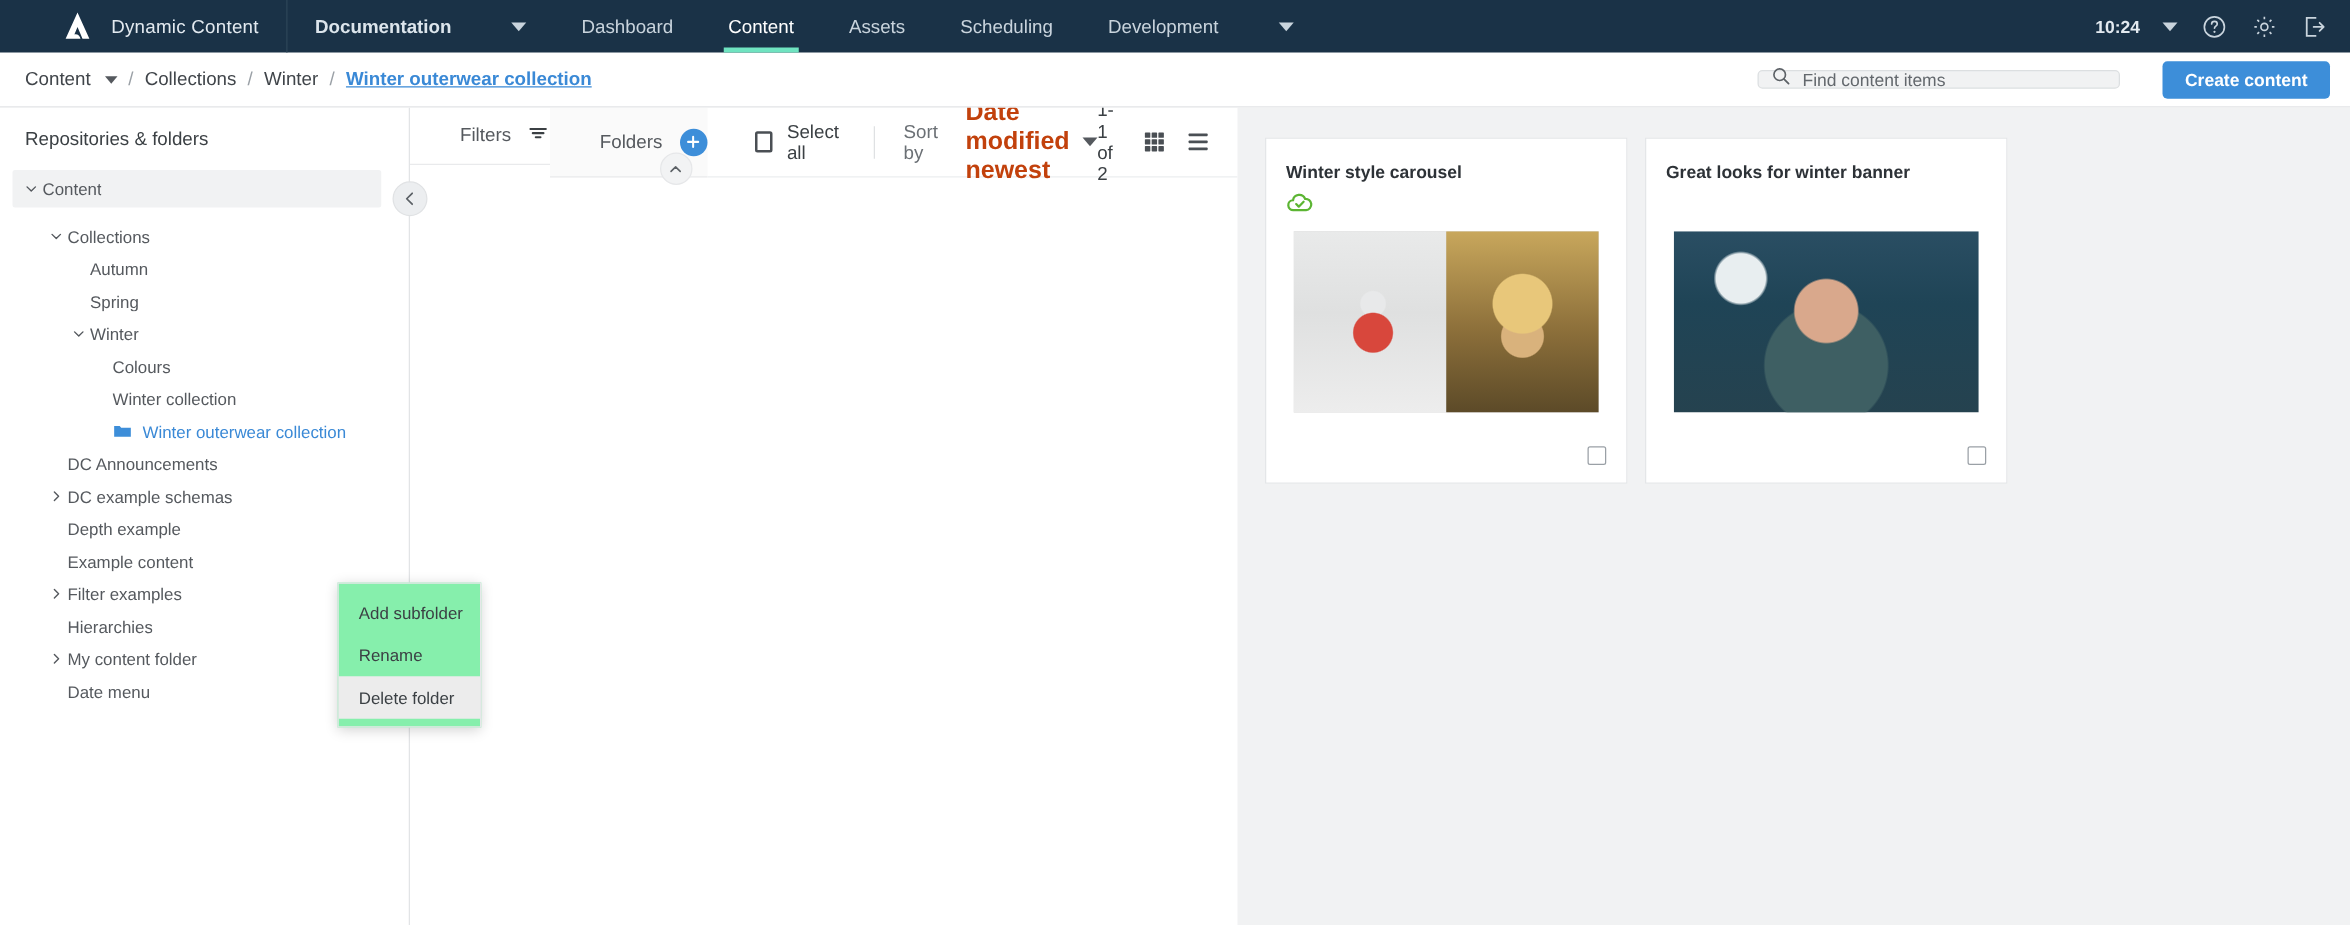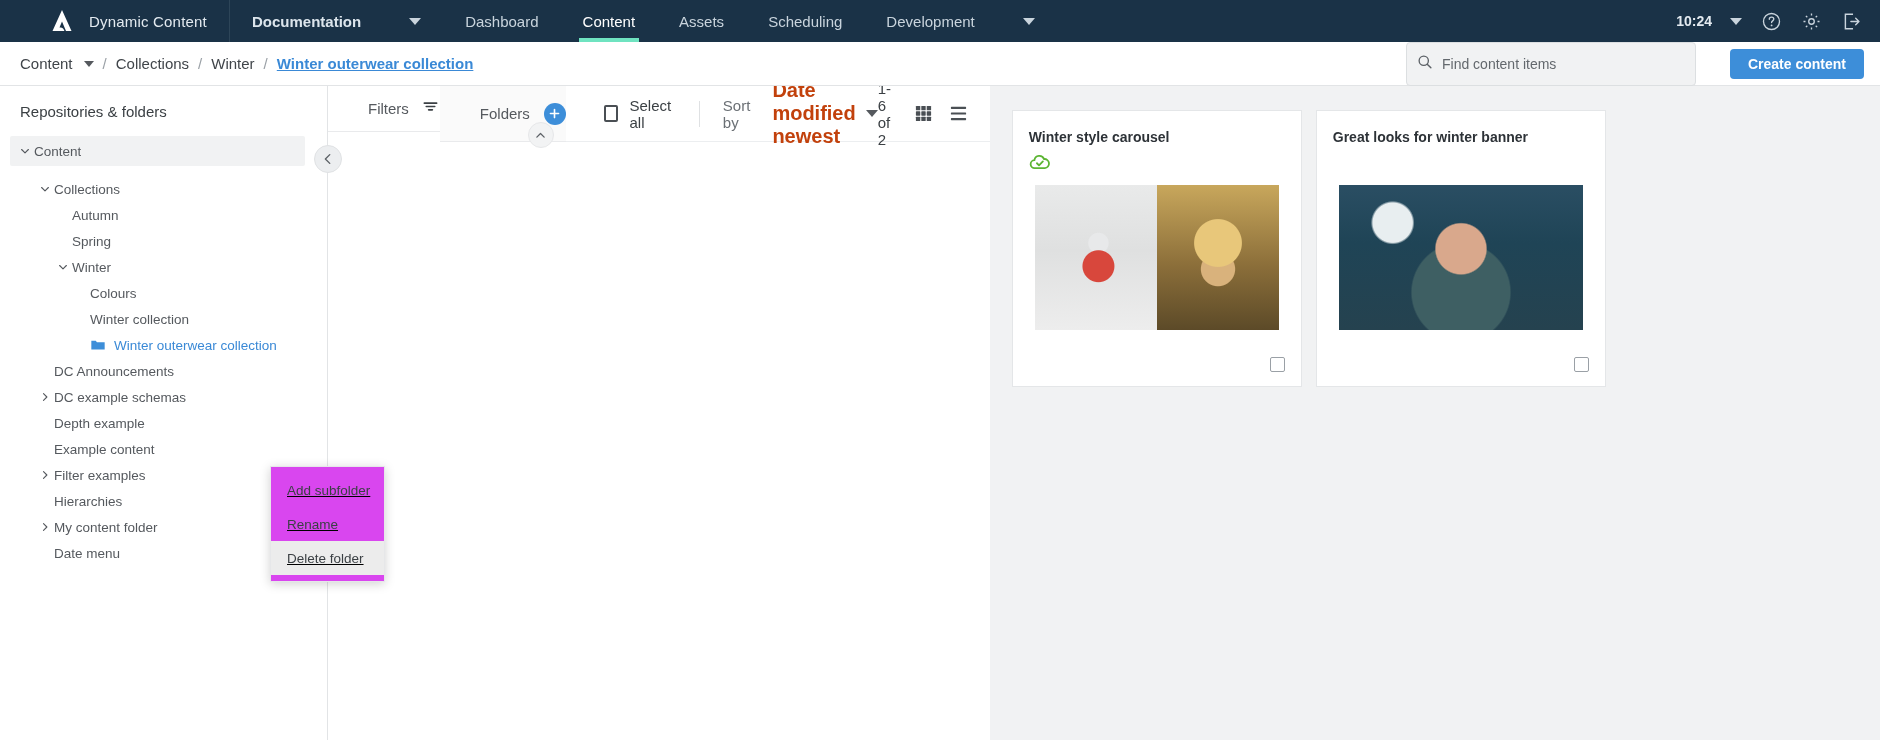--- a/index.html
+++ b/index.html
@@ -72,21 +72,21 @@
     width: 0; height: 0; margin-left: 2px;
     border-left: 5px solid transparent;
     border-right: 5px solid transparent;
     border-top: 6px solid #55595e;
   }
   .crumb-sep { color: #9aa0a6; }
   .crumb.current { color: #3a89d6; font-weight: bold; text-decoration: underline; }
 
   .crumb-spacer { flex: 1; }
   .searchbox {
-    width: 290px; height: 44px;
+    width: 290px; height: 15px;
     background: #f1f2f3;
     border: 1px solid #dcdfe1; border-radius: 4px;
     display: flex; align-items: center; gap: 9px;
     padding: 0 10px;
     margin-right: 34px;
   }
   .searchbox input {
     border: none; outline: none; background: transparent;
     font-family: inherit; font-size: 14px; color: #3b4044;
     width: 100%;
@@ -251,26 +251,25 @@
       radial-gradient(circle at 50% 74%, #3e5f63 0 30%, transparent 31%),
       radial-gradient(circle at 22% 26%, #e8eef0 0 9%, transparent 10%),
       linear-gradient(180deg,#2a4e63 0%,#1f4456 40%,#25424f 100%);
   }
 
   
   .ctx-menu {
     position: absolute;
     left: 270px; top: 380px;
     width: 115px;
-    background: #d946ef;
+    background: #86efac;
     border: 1px solid #e6e7e9;
     box-shadow: 0 2px 10px rgba(0,0,0,.18);
     z-index: 80;
     padding: 6px 0;
-    text-decoration: underline;
   }
   .ctx-item {
     height: 34px; display: flex; align-items: center;
     padding: 0 16px; font-size: 13.5px; color: #3b4044;
     cursor: pointer; white-space: nowrap;
   }
   .ctx-item.hover { background: #ececec; }
 </style>
 </head>
 <body>
@@ -505,21 +504,21 @@
     <div class="list-toolbar">
       <div class="tb-group">
         <span class="checkbox"></span>
         <span class="tb-text">Select all</span>
       </div>
       <span class="vdiv"></span>
       <span class="sort-label">Sort by</span>
       <span class="sort-value">Date modified newest</span>
       <span class="sort-caret"></span>
       <span class="tb-spacer"></span>
-      <span class="pager">1-6 of 2</span>
+      <span class="pager">1-1 of 2</span>
       <span class="view-toggles">
         <span class="view-btn">
           <svg viewBox="0 0 20 20" width="19" height="19" aria-hidden="true">
             <g fill="#4a4f54">
               <rect x="2" y="2" width="4.6" height="4.6" rx="0.6"></rect>
                 <rect x="7.7" y="2" width="4.6" height="4.6" rx="0.6"></rect>
                 <rect x="13.4" y="2" width="4.6" height="4.6" rx="0.6"></rect>
               <rect x="2" y="7.7" width="4.6" height="4.6" rx="0.6"></rect>
                 <rect x="7.7" y="7.7" width="4.6" height="4.6" rx="0.6"></rect>
                 <rect x="13.4" y="7.7" width="4.6" height="4.6" rx="0.6"></rect>

